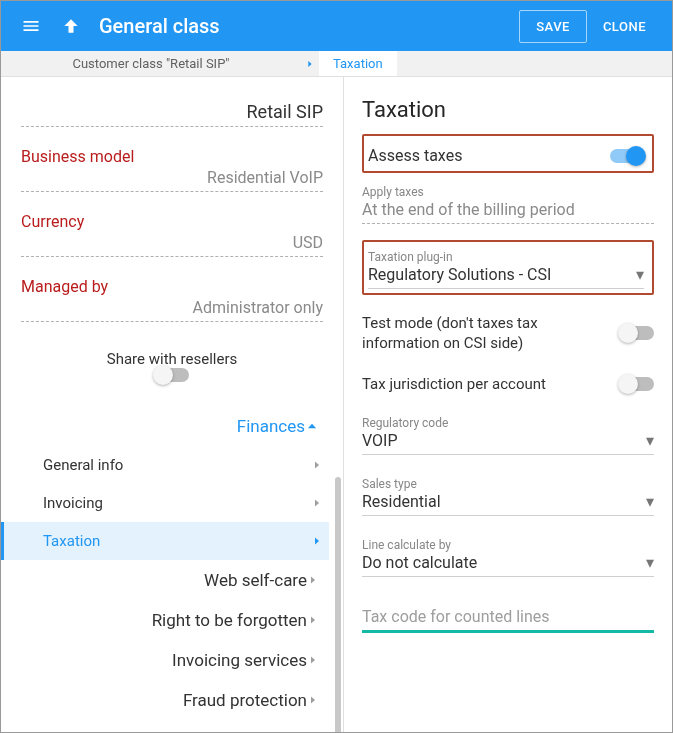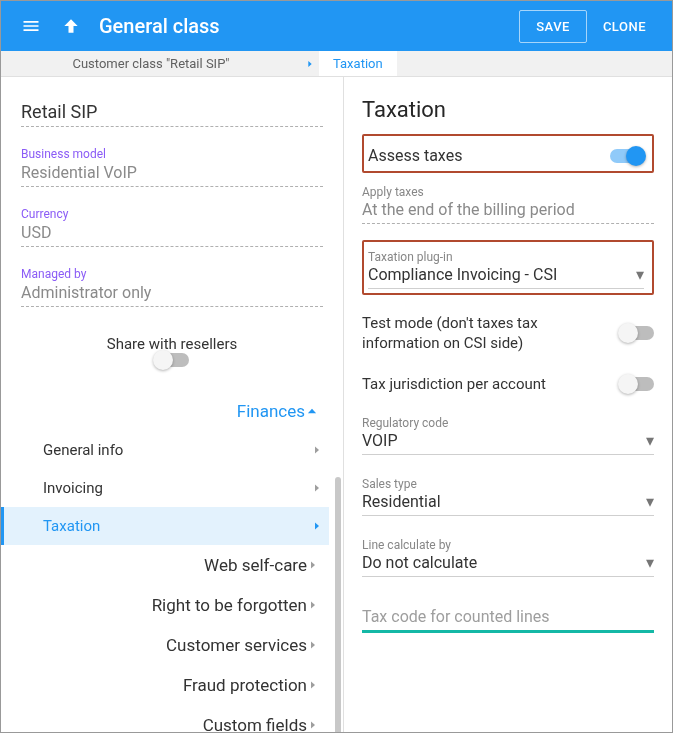--- a/index.html
+++ b/index.html
@@ -20,22 +20,22 @@
   .crumbs .active { background: #fff; padding: 0 14px; display:flex; align-items:center; color:#2196f3; }
 
   
   .main { display: flex; height: calc(733px - 50px - 26px - 2px); }
   .left { width: 342px; padding: 24px 20px 10px 20px; overflow: hidden; position: relative; }
   .divider { width: 1px; background: #e0e0e0; }
   .right { flex: 1; padding: 20px 18px 10px 18px; overflow: hidden; position: relative; }
 
   
   .ro-field { border-bottom: 1px dashed #b0b0b0; padding-bottom: 4px; margin-bottom: 20px; }
-  .ro-field .lbl { font-size: 12px; color: #8b5cf6; margin-bottom: 2px; }
-  .ro-field .val { font-size: 16px; color: #8a8a8a; }
+  .ro-field .lbl { font-size: 16px; color: #b91c1c; margin-bottom: 2px; }
+  .ro-field .val { font-size: 16px; color: #8a8a8a; text-align: right; }
   .ro-field.first .val { font-size: 18px; color: #333; }
 
   .row-toggle { display:flex; align-items:center; justify-content:space-between; font-size:15px; color:#333; margin: 28px 0 24px 0; flex-direction: column; }
 
   .toggle { width: 34px; height: 14px; border-radius: 8px; background: #bdbdbd; position: relative; }
   .toggle::after { content:""; position:absolute; width:20px; height:20px; border-radius:50%; background:#f5f5f5; box-shadow:0 1px 3px rgba(0,0,0,.3); top:-3px; left:-2px; }
   .toggle.on { background:#90caf9; }
   .toggle.on::after { background:#2196f3; left:16px; }
 
   
@@ -167,21 +167,21 @@
     </div>
     <div class="nav-item">
       <span class="txt">Right to be forgotten</span>
       <span class="chevron">
           <svg width="12" height="12" viewBox="0 0 24 24" fill="#9e9e9e">
             <path d="M8 5l8 7-8 7z"></path>
           </svg>
         </span>
     </div>
     <div class="nav-item">
-      <span class="txt">Customer services</span>
+      <span class="txt">Invoicing services</span>
       <span class="chevron">
           <svg width="12" height="12" viewBox="0 0 24 24" fill="#9e9e9e">
             <path d="M8 5l8 7-8 7z"></path>
           </svg>
         </span>
     </div>
     <div class="nav-item">
       <span class="txt">Fraud protection</span>
       <span class="chevron">
           <svg width="12" height="12" viewBox="0 0 24 24" fill="#9e9e9e">
@@ -217,21 +217,21 @@
       <div class="flabel">Apply taxes</div>
       <div class="fval">
           <span>At the end of the billing period</span>
         </div>
     </div>
 
     <div class="highlight-box" style="margin-top:14px;">
       <div class="form-row" style="margin-bottom:0;">
         <div class="flabel">Taxation plug-in</div>
         <div class="fval">
-          <span>Compliance Invoicing - CSI</span>
+          <span>Regulatory Solutions - CSI</span>
           <span class="caret">▾</span>
         </div>
       </div>
     </div>
 
     <div class="toggle-row" style="margin-top:12px;">
       <span class="tlabel">Test mode (don't taxes tax information on CSI side)</span>
       <div class="toggle"></div>
     </div>
 

